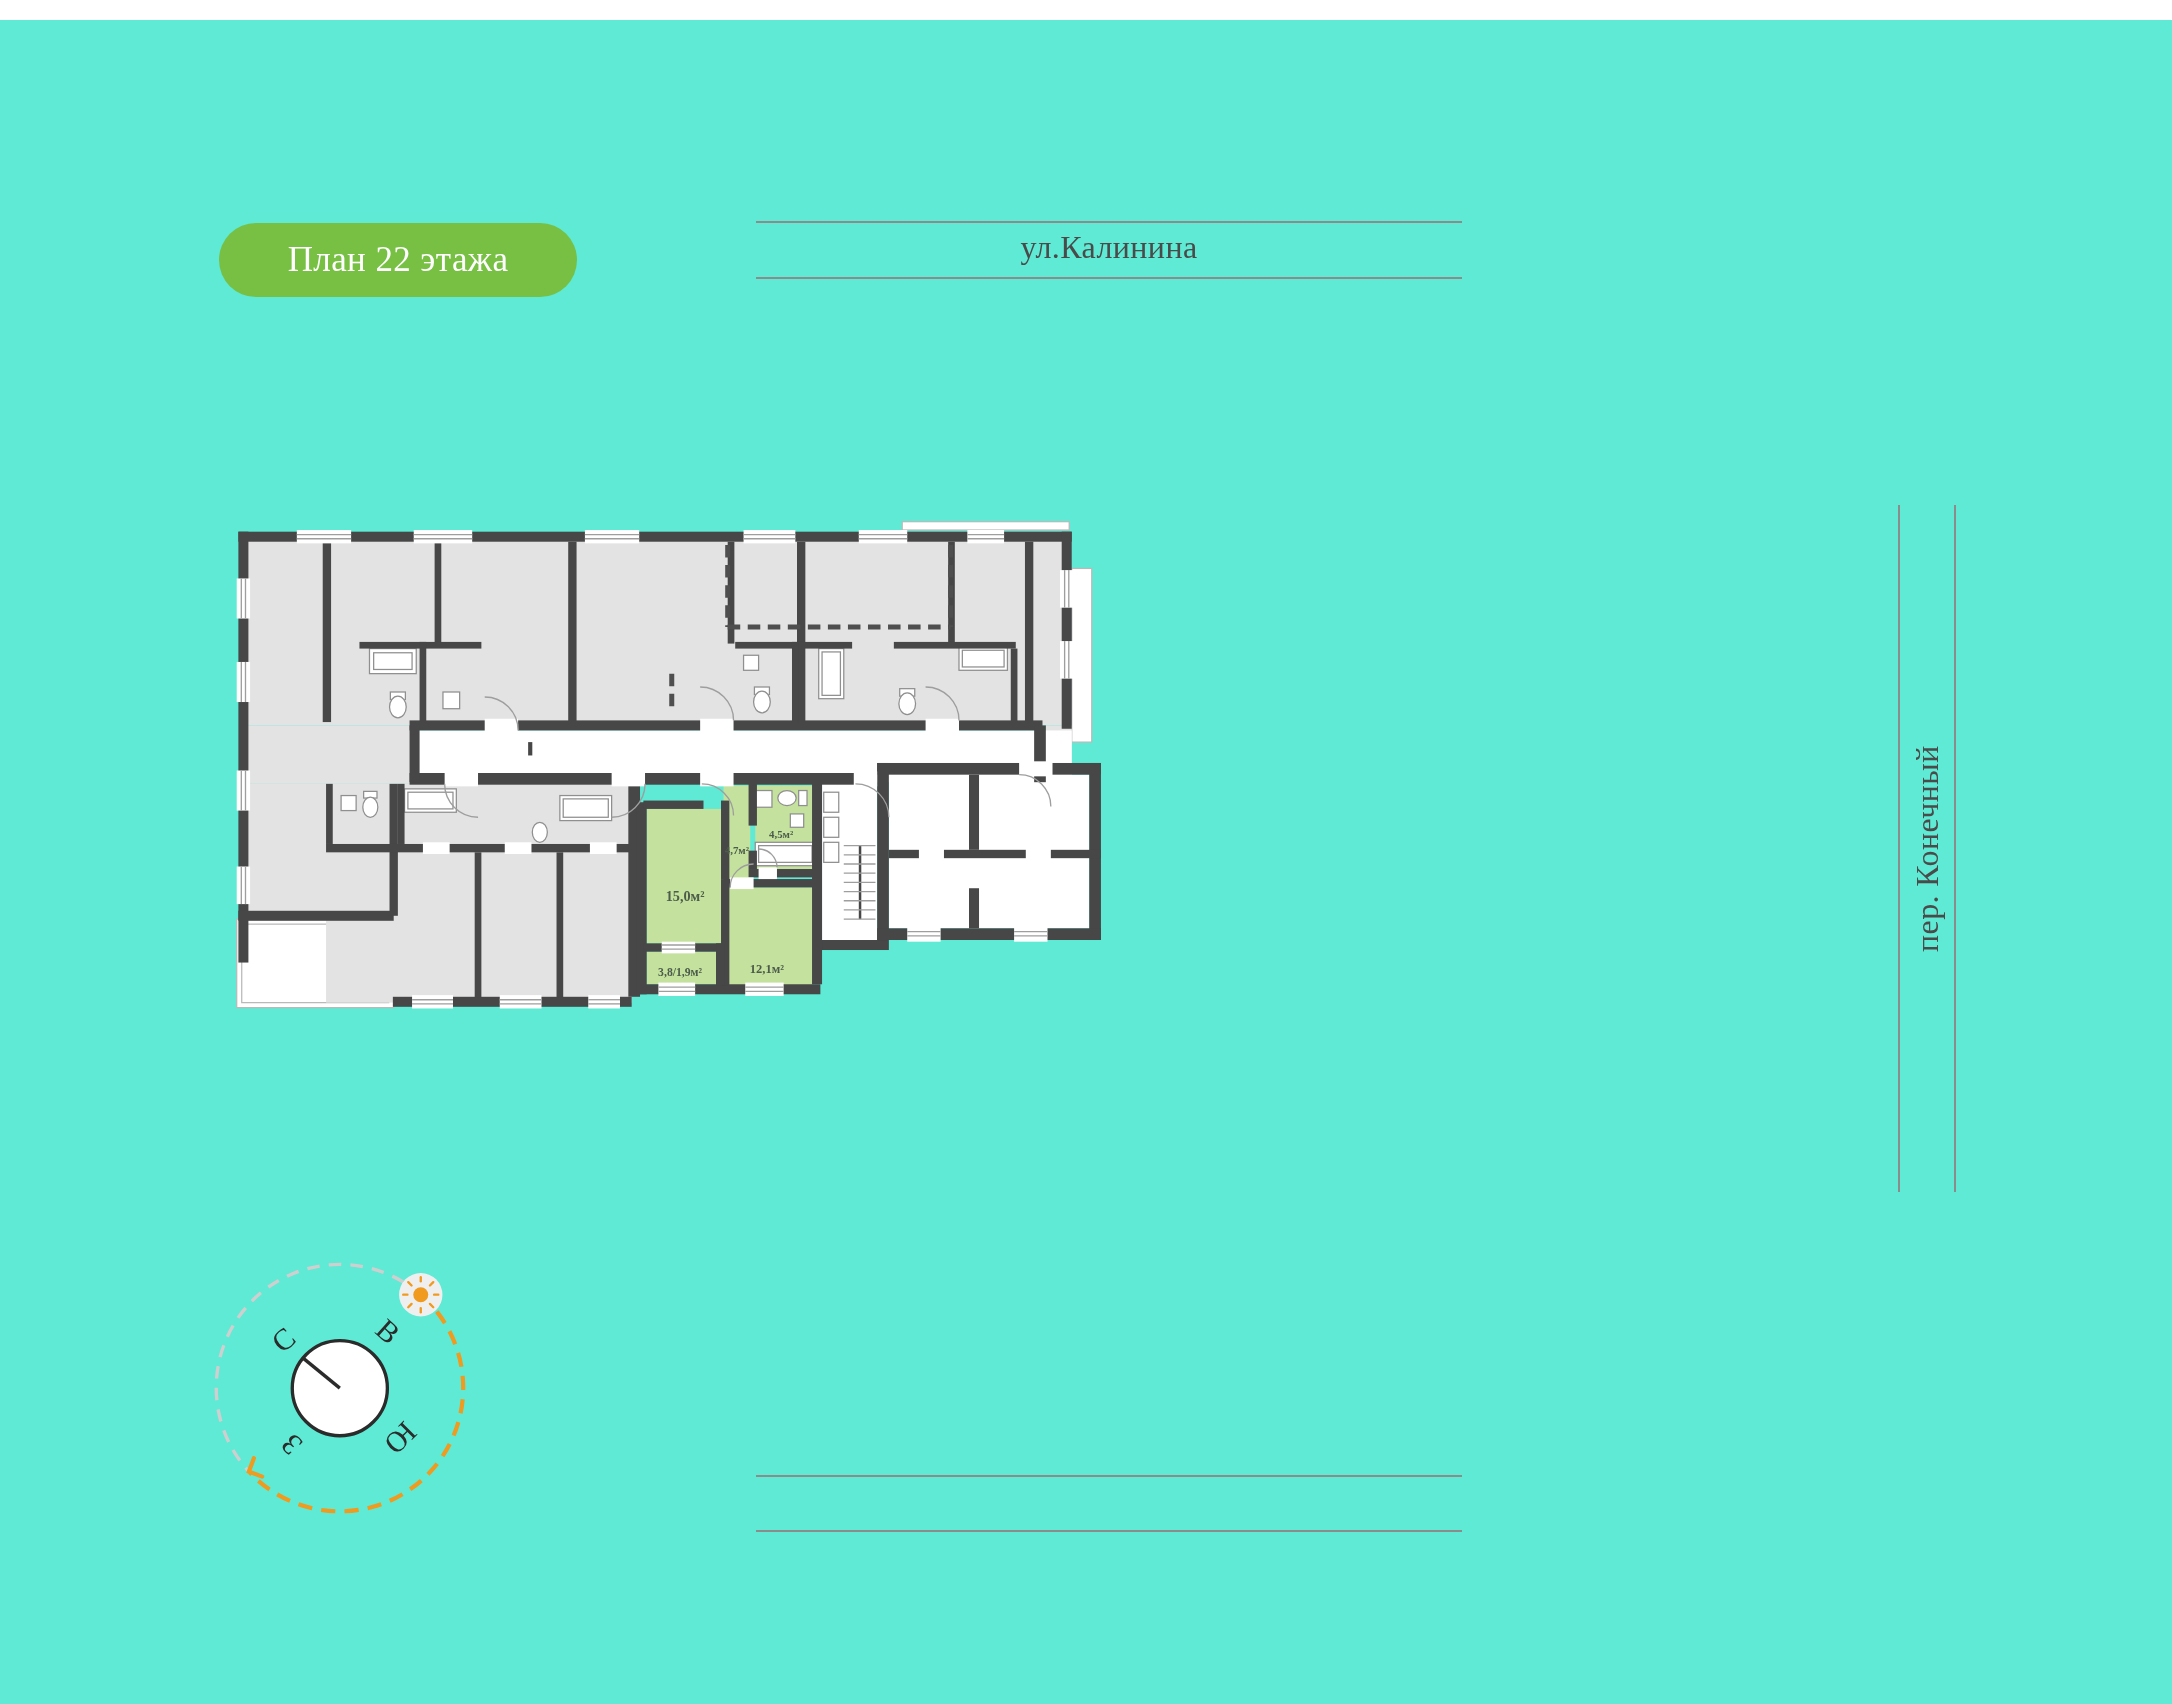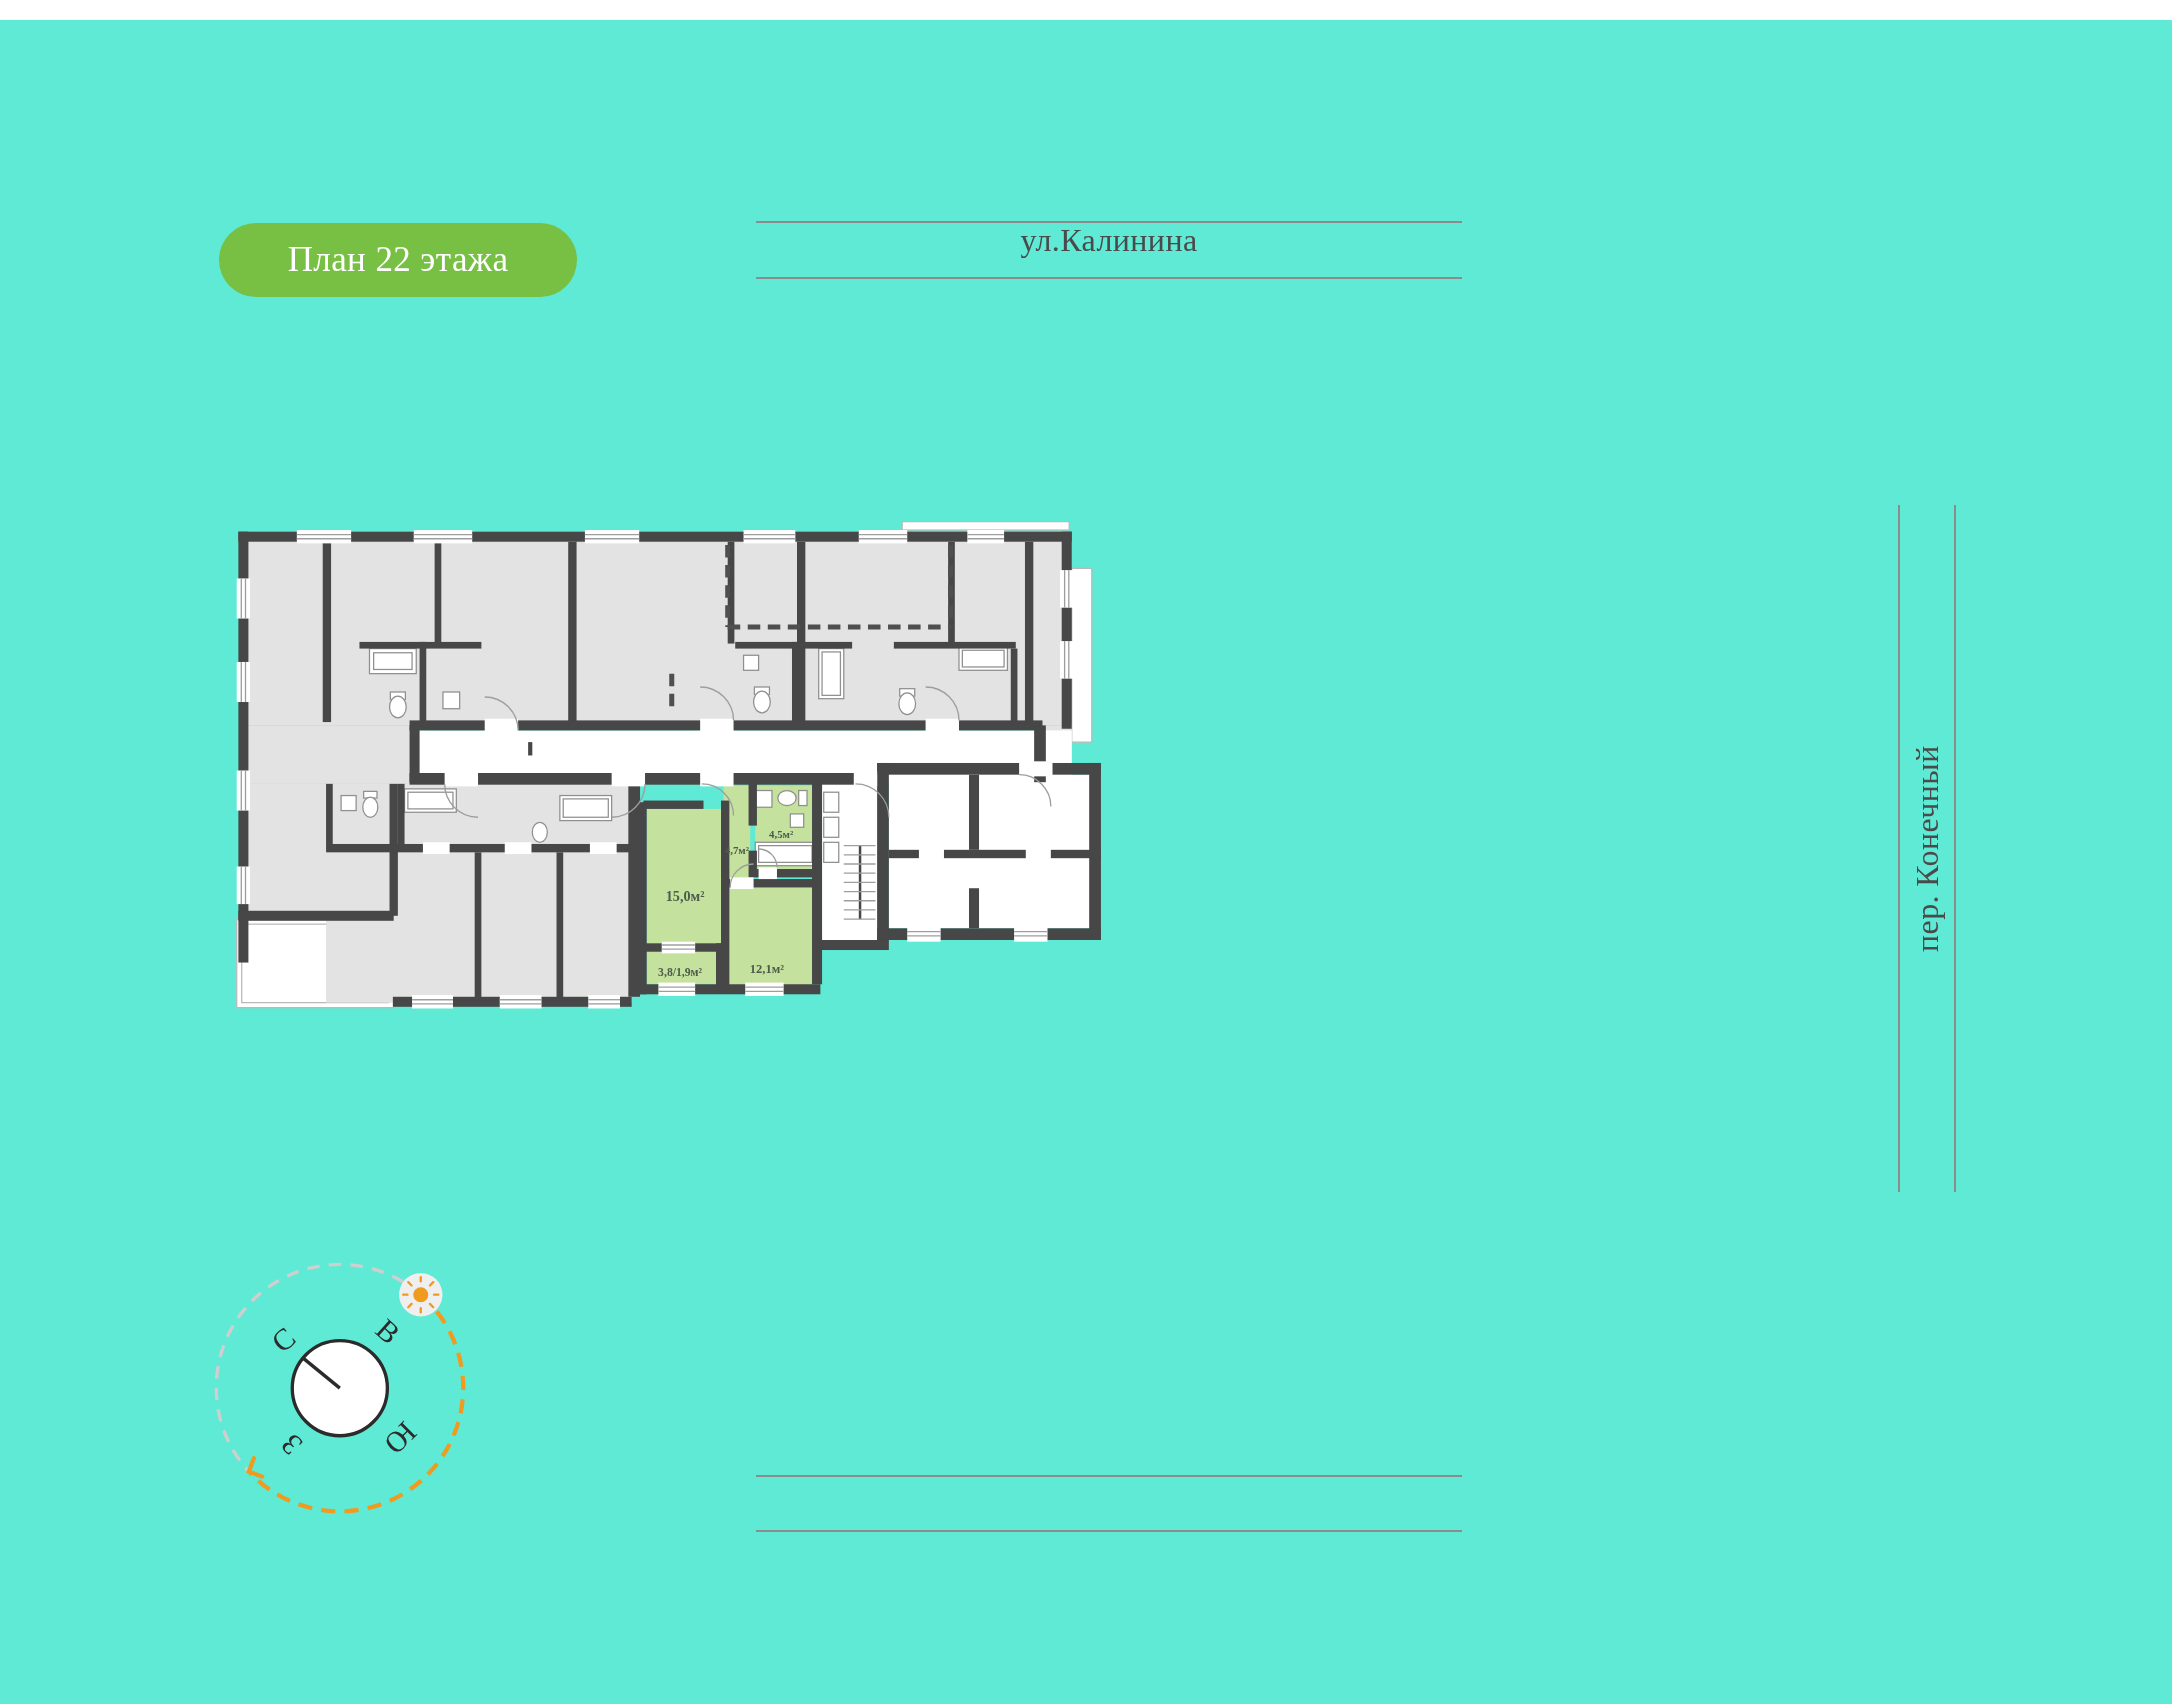--- a/index.html
+++ b/index.html
@@ -32,21 +32,21 @@
 </head>
 <body>
 
 <div id="stage">
 
   <div class="badge">
     <span>План 22 этажа</span>
   </div>
 
   <div class="hline" style="left:756px;top:201px;width:706px;"></div>
-  <div class="street-h" style="left:756px;top:197px;width:706px;height:47px;">ул.Калинина</div>
+  <div class="street-h" style="left:756px;top:204px;width:706px;height:47px;">ул.Калинина</div>
   <div class="hline" style="left:756px;top:257px;width:706px;"></div>
 
   <div class="hline" style="left:756px;top:1455px;width:706px;"></div>
   <div class="hline" style="left:756px;top:1510px;width:706px;"></div>
 
   <div class="vline" style="left:1898px;top:485px;height:687px;"></div>
   <div class="street-v" style="left:1902px;top:485px;width:50px;height:687px;">пер. Конечный</div>
   <div class="vline" style="left:1954px;top:485px;height:687px;"></div>
 
   <svg style="position:absolute;left:234px;top:500px;" width="873" height="501" viewBox="0 0 1045 600" xmlns="http://www.w3.org/2000/svg">

